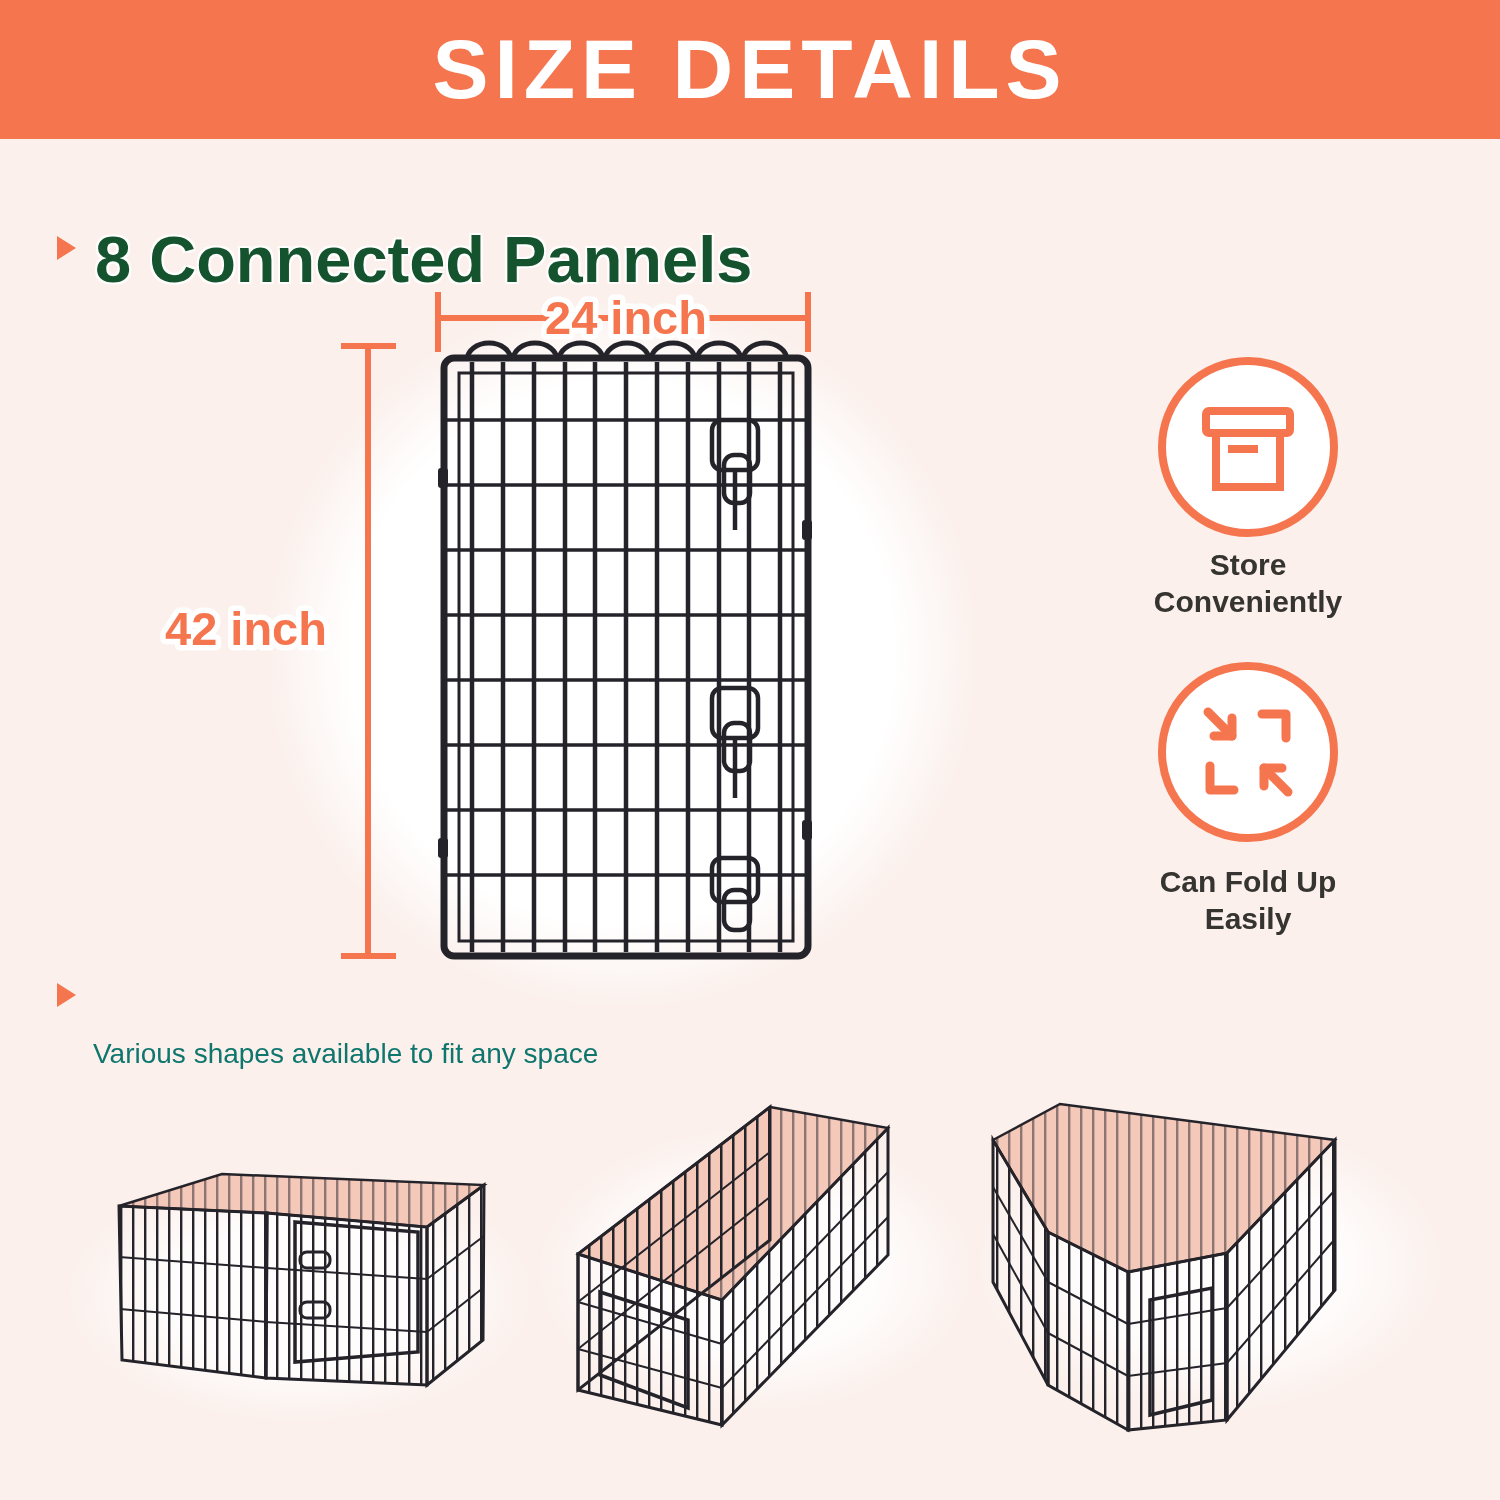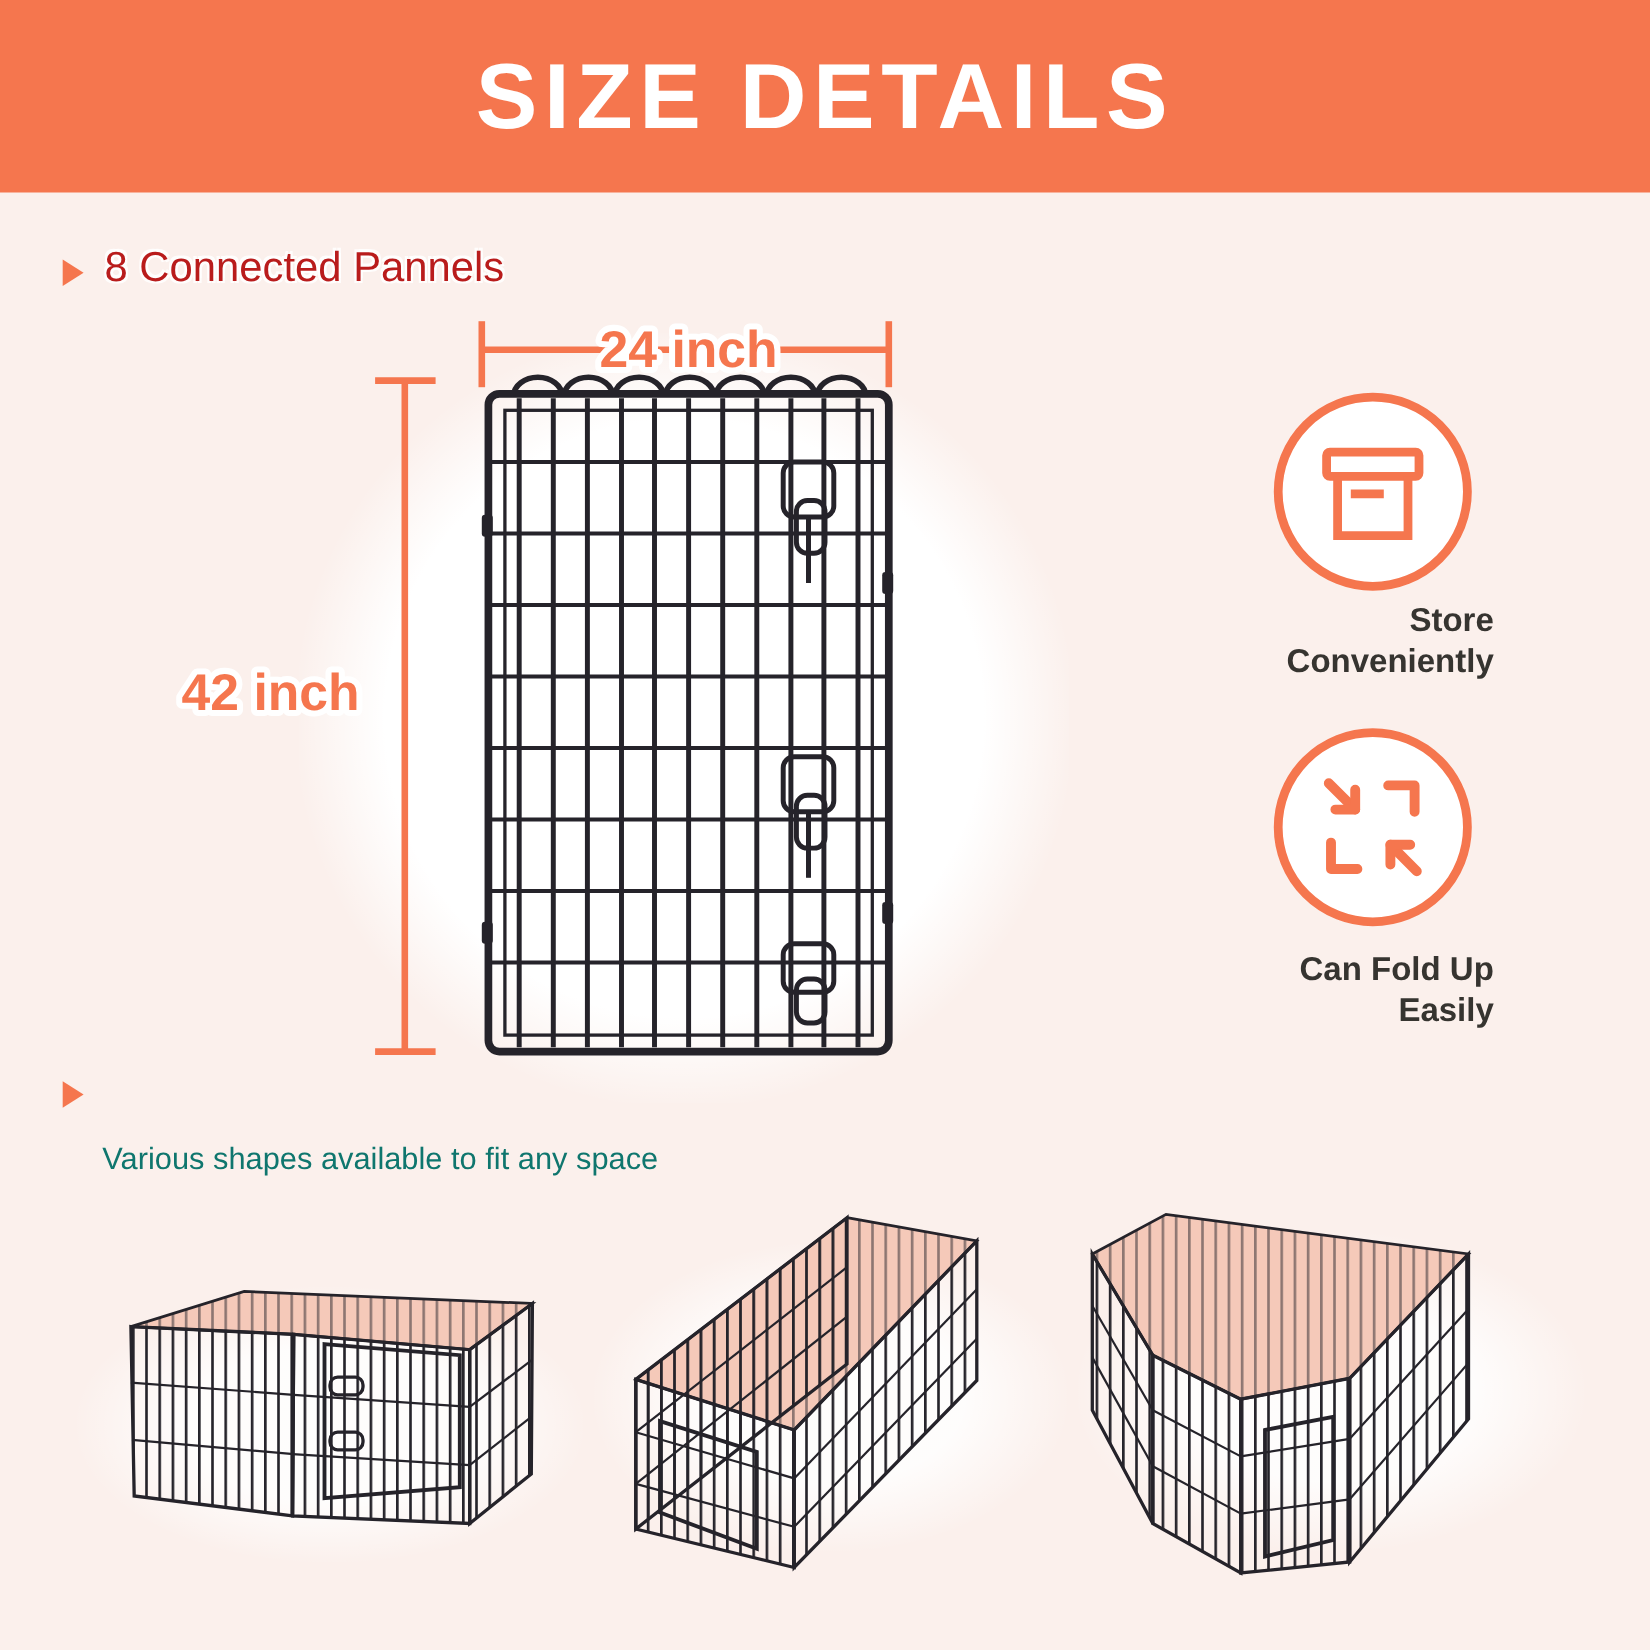--- a/index.html
+++ b/index.html
@@ -3,36 +3,36 @@
 <meta charset="utf-8">
 <style>
   html,body{margin:0;padding:0;}
   .stage{
     position:relative;width:1500px;height:1500px;overflow:hidden;
     background:#FBF0EC;
     font-family:"Liberation Sans", sans-serif;
   }
   
   .banner{
-    position:absolute;left:0;top:0;width:1500px;height:175px;
+    position:absolute;left:0;top:0;width:1500px;height:139px;
     background:#F5764E;display:flex;align-items:center;justify-content:center;
   }
   .banner h1{
     margin:0;color:#FFFFFF;font-size:84px;font-weight:bold;letter-spacing:6px;
   }
   
   .tri{
     position:absolute;width:0;height:0;
     border-left:19px solid #F5764E;
     border-top:12px solid transparent;border-bottom:12px solid transparent;
   }
   .tri1{left:57px;top:236px;}
   .tri2{left:57px;top:983px;}
   .sec-heading{
-    position:absolute;margin:0;color:#b91c1c;font-size:38px;font-weight:normal;
+    position:absolute;margin:0;color:#14532d;font-size:65px;font-weight:bold;
     text-shadow:2px 2px 0 rgba(255,255,255,.85),-2px 2px 0 rgba(255,255,255,.85),
                 2px -2px 0 rgba(255,255,255,.85),-2px -2px 0 rgba(255,255,255,.85);
   }
   .h-panels{left:95px;top:222px;}
   .h-free{left:95px;top:968px;}
   .subtext{
     position:absolute;left:93px;top:1038px;margin:0;
     color:#0f766e;font-size:28px;font-weight:500;
   }
   
@@ -52,21 +52,21 @@
   .dim-text{
     font-family:"Liberation Sans", sans-serif;font-size:47px;font-weight:bold;
     fill:#F5764E;stroke:#FFFFFF;stroke-width:11px;paint-order:stroke;
     stroke-linejoin:round;text-anchor:middle;
   }
   
   .feature-icon{position:absolute;width:190px;height:190px;}
   .fi1{left:1153px;top:352px;}
   .fi2{left:1153px;top:657px;}
   .feature-caption{
-    position:absolute;width:220px;margin:0;text-align:right;
+    position:absolute;width:220px;margin:0;text-align:center;
     color:#363430;font-size:30px;font-weight:bold;line-height:37px;
   }
   .fc1{left:1138px;top:546px;}
   .fc2{left:1138px;top:851px;margin-top:12px;}
 </style>
 </head>
 <body>
 
 <div class="stage">
 

